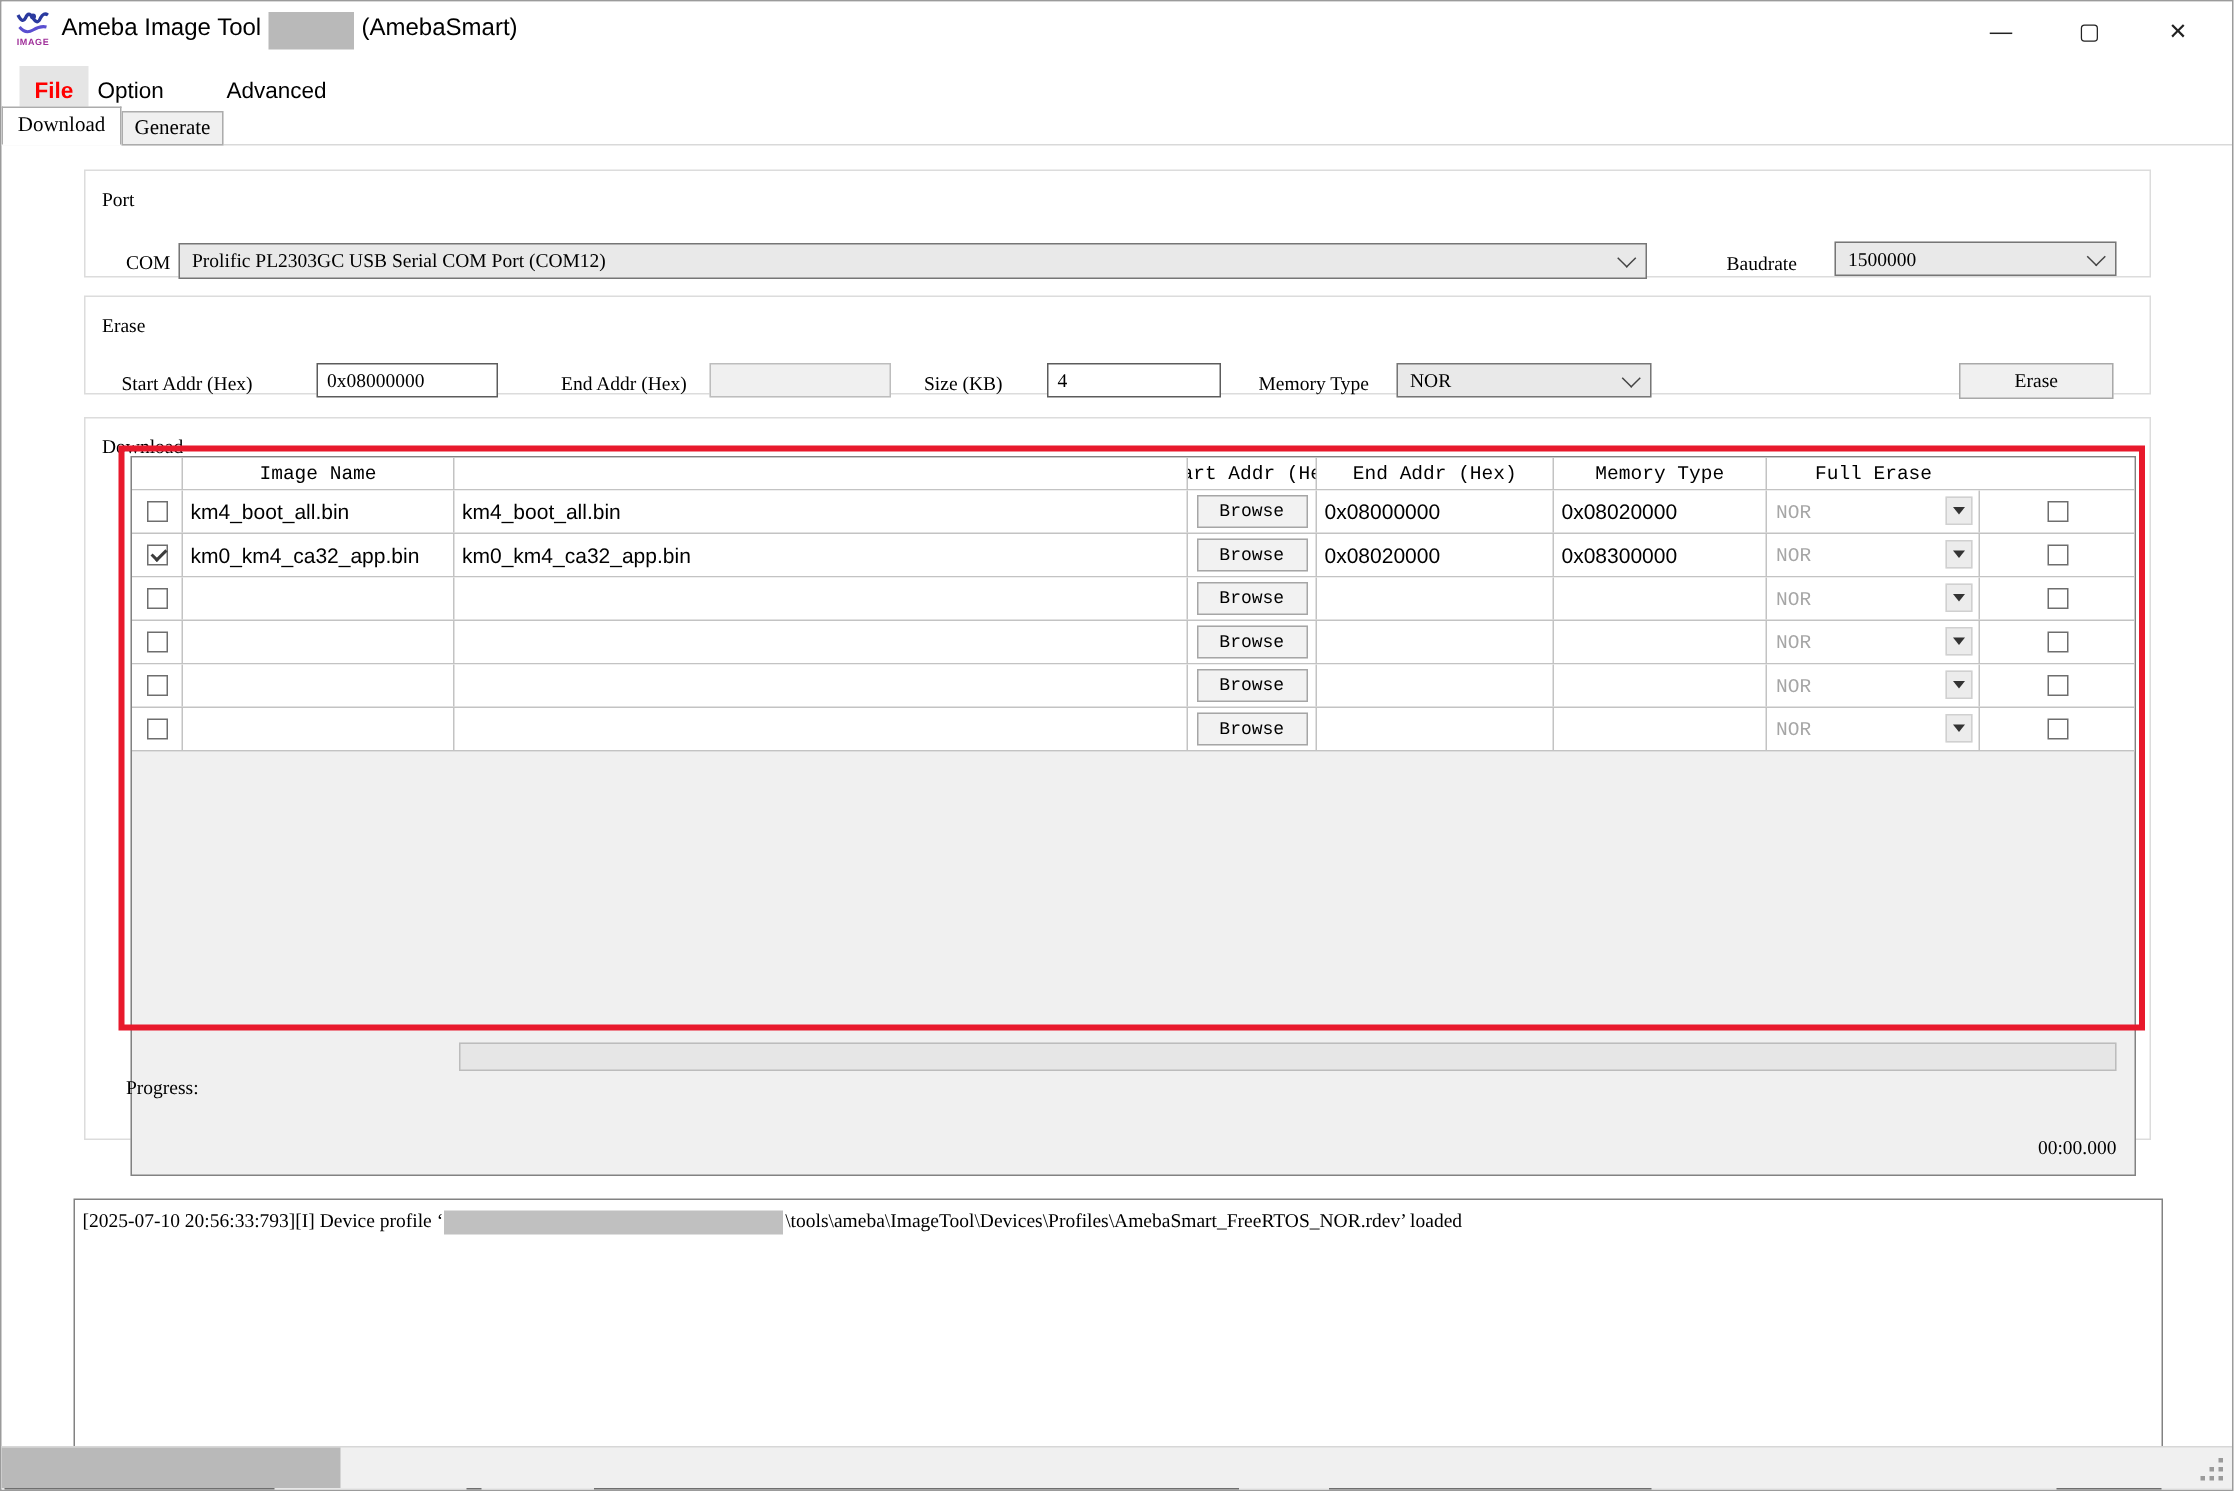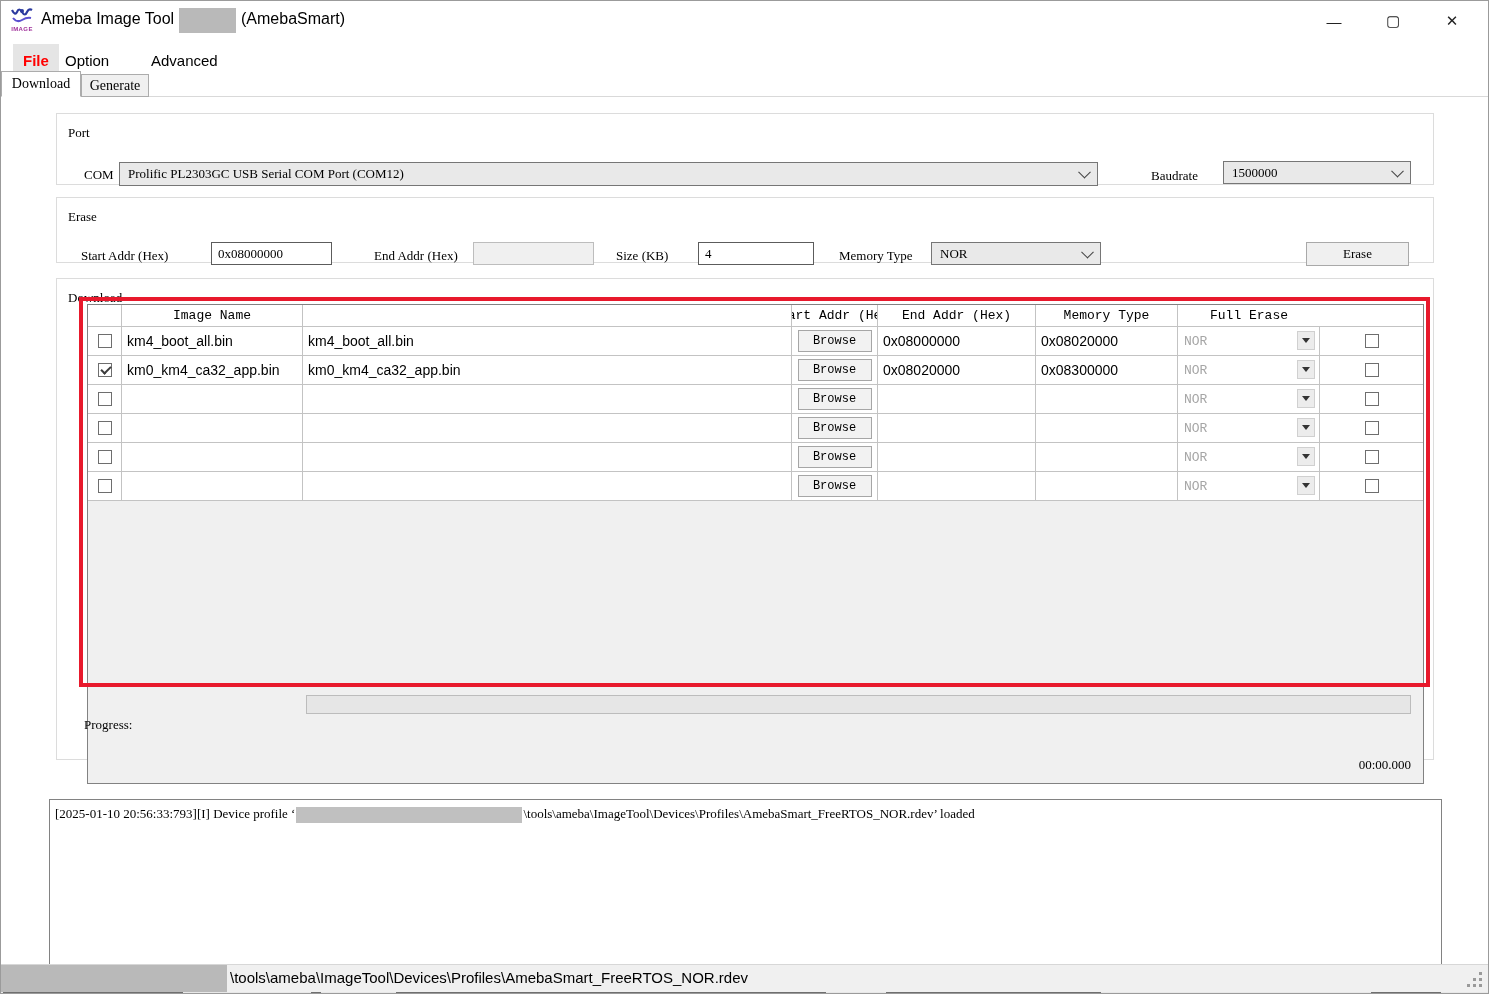--- a/index.html
+++ b/index.html
@@ -308,26 +308,25 @@
       </div>
     </div>
   </div>
 <div class="red-rect"></div>
 
 <span class="progress-label mono">Progress:</span>
 <div class="progress-bar"></div>
 <span class="timer mono">00:00.000</span>
 
 <div class="log mono">
-  <span>[2025-01-10 20:56:33:793][I] Device profile ‘</span><span class="redact"></span><span>\tools\ameba\ImageTool\Devices\Profiles\AmebaSmart_FreeRTOS_NOR.rdev’ loaded</span>
+  <span>[2025-07-10 20:56:33:793][I] Device profile ‘</span><span class="redact"></span><span>\tools\ameba\ImageTool\Devices\Profiles\AmebaSmart_FreeRTOS_NOR.rdev’ loaded</span>
 </div>
 
 <div class="statusbar">
   <span class="status-redacted"></span>
-  <span class="status-text">\tools\ameba\ImageTool\Devices\Profiles\AmebaSmart_FreeRTOS_NOR.rdev</span>
   <span class="grip"></span>
 </div>
 
 <div class="sliver">
   <i style="left:2px; width:180px;"></i>
   <i style="left:310px; width:10px;"></i>
   <i style="left:395px; width:430px;"></i>
   <i style="left:885px; width:215px;"></i>
   <i style="left:1370px; width:70px;"></i>
 </div>

